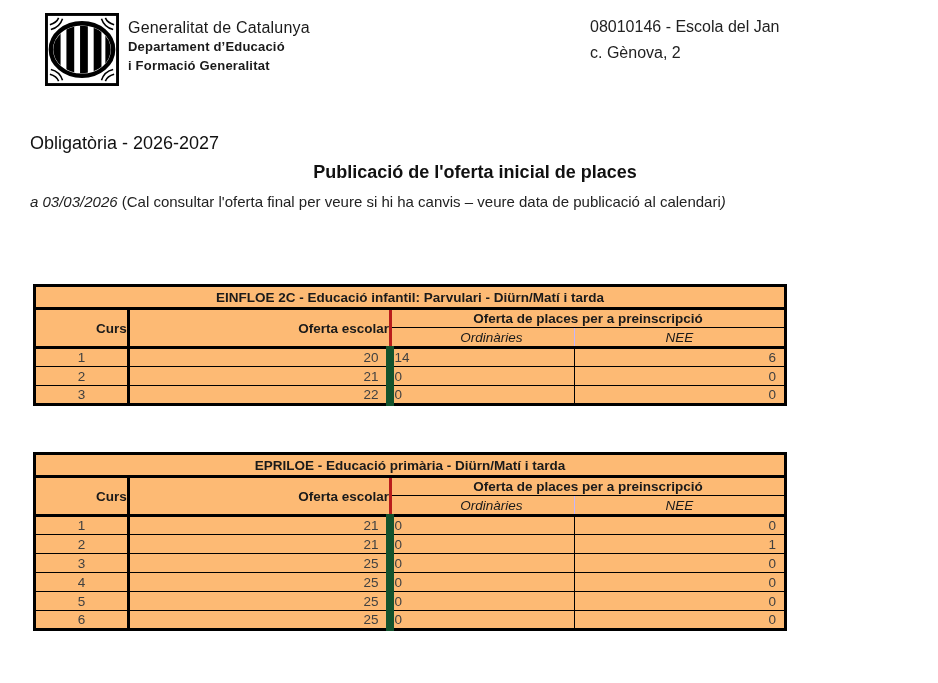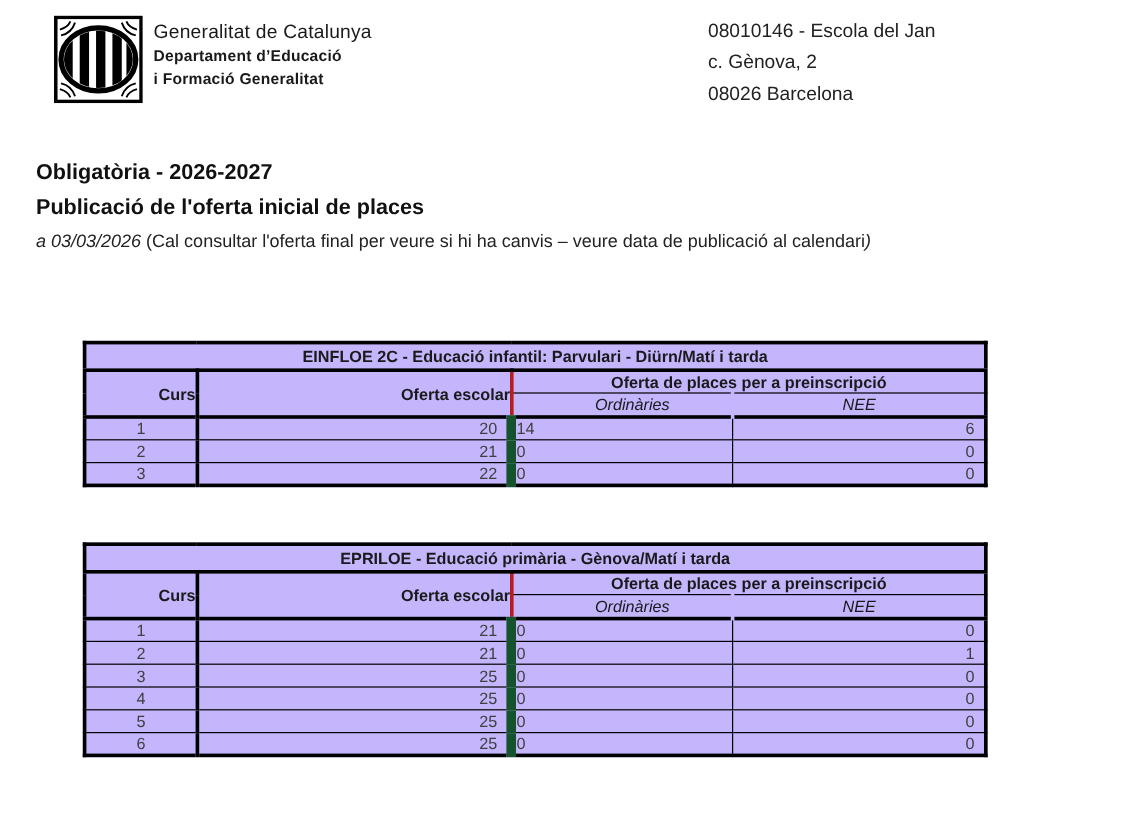--- a/index.html
+++ b/index.html
@@ -34,34 +34,33 @@
     position: absolute;
     left: 590px;
     top: 14px;
     font-size: 16px;
     line-height: 26px;
     color: #222;
   }
 
   
   .titles { position: absolute; left: 30px; top: 133px; width: 890px; }
-  .title-main { font-size: 18px; font-weight: 700; color: #111; }
-  .title-sub  { font-size: 18px; font-weight: 700; color: #111; margin-top: 8px; }
+  .title-main { font-size: 18px; font-weight: 400; color: #111; }
+  .title-sub  { font-size: 18px; font-weight: 700; color: #111; margin-top: 8px; text-align: center; }
   .title-note { font-size: 15px; color: #222; margin-top: 10px; }
   .title-note .it { font-style: italic; }
 
   
   .tables-wrap { position: absolute; left: 33px; top: 284px; width: 754px; }
   table.offer {
     width: 100%;
     border-collapse: collapse;
     table-layout: fixed;
     border: 3px solid #000;
-    background: #c4b5fd;
-    margin-left: 36px;
+    background: #fdba74;
   }
   .table-gap { height: 46px; }
 
   table.offer th, table.offer td {
     font-size: 13.5px;
     color: #1a1a1a;
     overflow: hidden;
     white-space: nowrap;
   }
   th.tbl-title {
@@ -87,21 +86,21 @@
     border-bottom: 1px solid #000;
     color: #000;
   }
   th.h-ord, th.h-nee {
     font-weight: 400;
     font-style: italic;
     text-align: center;
     height: 20px;
     color: #2e2e2e;
   }
-  th.h-ord { border-right: 3px solid #c4b5fd; padding-left: 17px; }
+  th.h-ord { border-right: 1px solid #c4b5fd; padding-left: 17px; }
   tr.hdr-row { border-bottom: 3px solid #000; }
 
   table.offer tbody tr { border-bottom: 1.5px solid #000; height: 19px; }
   table.offer tbody tr:last-child { border-bottom: none; }
   table.offer tbody td { color: #404040; }
   td.c0 { text-align: center; border-right: 3px solid #000; }
   td.c1 { text-align: right; padding-right: 8px; border-right: 8px solid #14532d; }
   td.c2 { text-align: left; padding-right: 8px; border-right: 1px solid #000; }
   td.c3 { text-align: right; padding-right: 8px; }
 </style>
@@ -141,21 +140,20 @@
     <div class="brand-text">
       <div class="brand-line1">Generalitat de Catalunya</div>
       <div class="brand-line2">Departament d’Educació</div>
       <div class="brand-line3">i Formació Generalitat</div>
     </div>
   </div>
 
   <div class="school-info">
     <div>08010146 - Escola del Jan</div>
     <div>c. Gènova, 2</div>
-    <div>08026 Barcelona</div>
   </div>
 
   <div class="titles">
     <div class="title-main">Obligatòria - 2026-2027</div>
     <div class="title-sub">Publicació de l'oferta inicial de places</div>
     <div class="title-note">
       <span class="it">a 03/03/2026 </span><span>(Cal consultar l'oferta final per veure si hi ha canvis – veure data de publicació al calendari</span><span class="it">)</span>
     </div>
   </div>
 
@@ -208,21 +206,21 @@
 
     <table class="offer">
       <colgroup>
         <col style="width:12.5%">
           <col style="width:34.9%">
           <col style="width:24.5%">
           <col style="width:28.1%">
       </colgroup>
       <thead>
         <tr>
-          <th class="tbl-title" colspan="4">EPRILOE - Educació primària   -   Gènova/Matí i tarda</th>
+          <th class="tbl-title" colspan="4">EPRILOE - Educació primària   -   Diürn/Matí i tarda</th>
         </tr>
         <tr>
           <th class="h-curs" rowspan="2">Curs</th>
           <th class="h-oferta" rowspan="2">Oferta escolar</th>
           <th class="h-pre" colspan="2">Oferta de places per a preinscripció</th>
         </tr>
         <tr class="hdr-row">
           <th class="h-ord">Ordinàries</th>
           <th class="h-nee">NEE</th>
         </tr>

